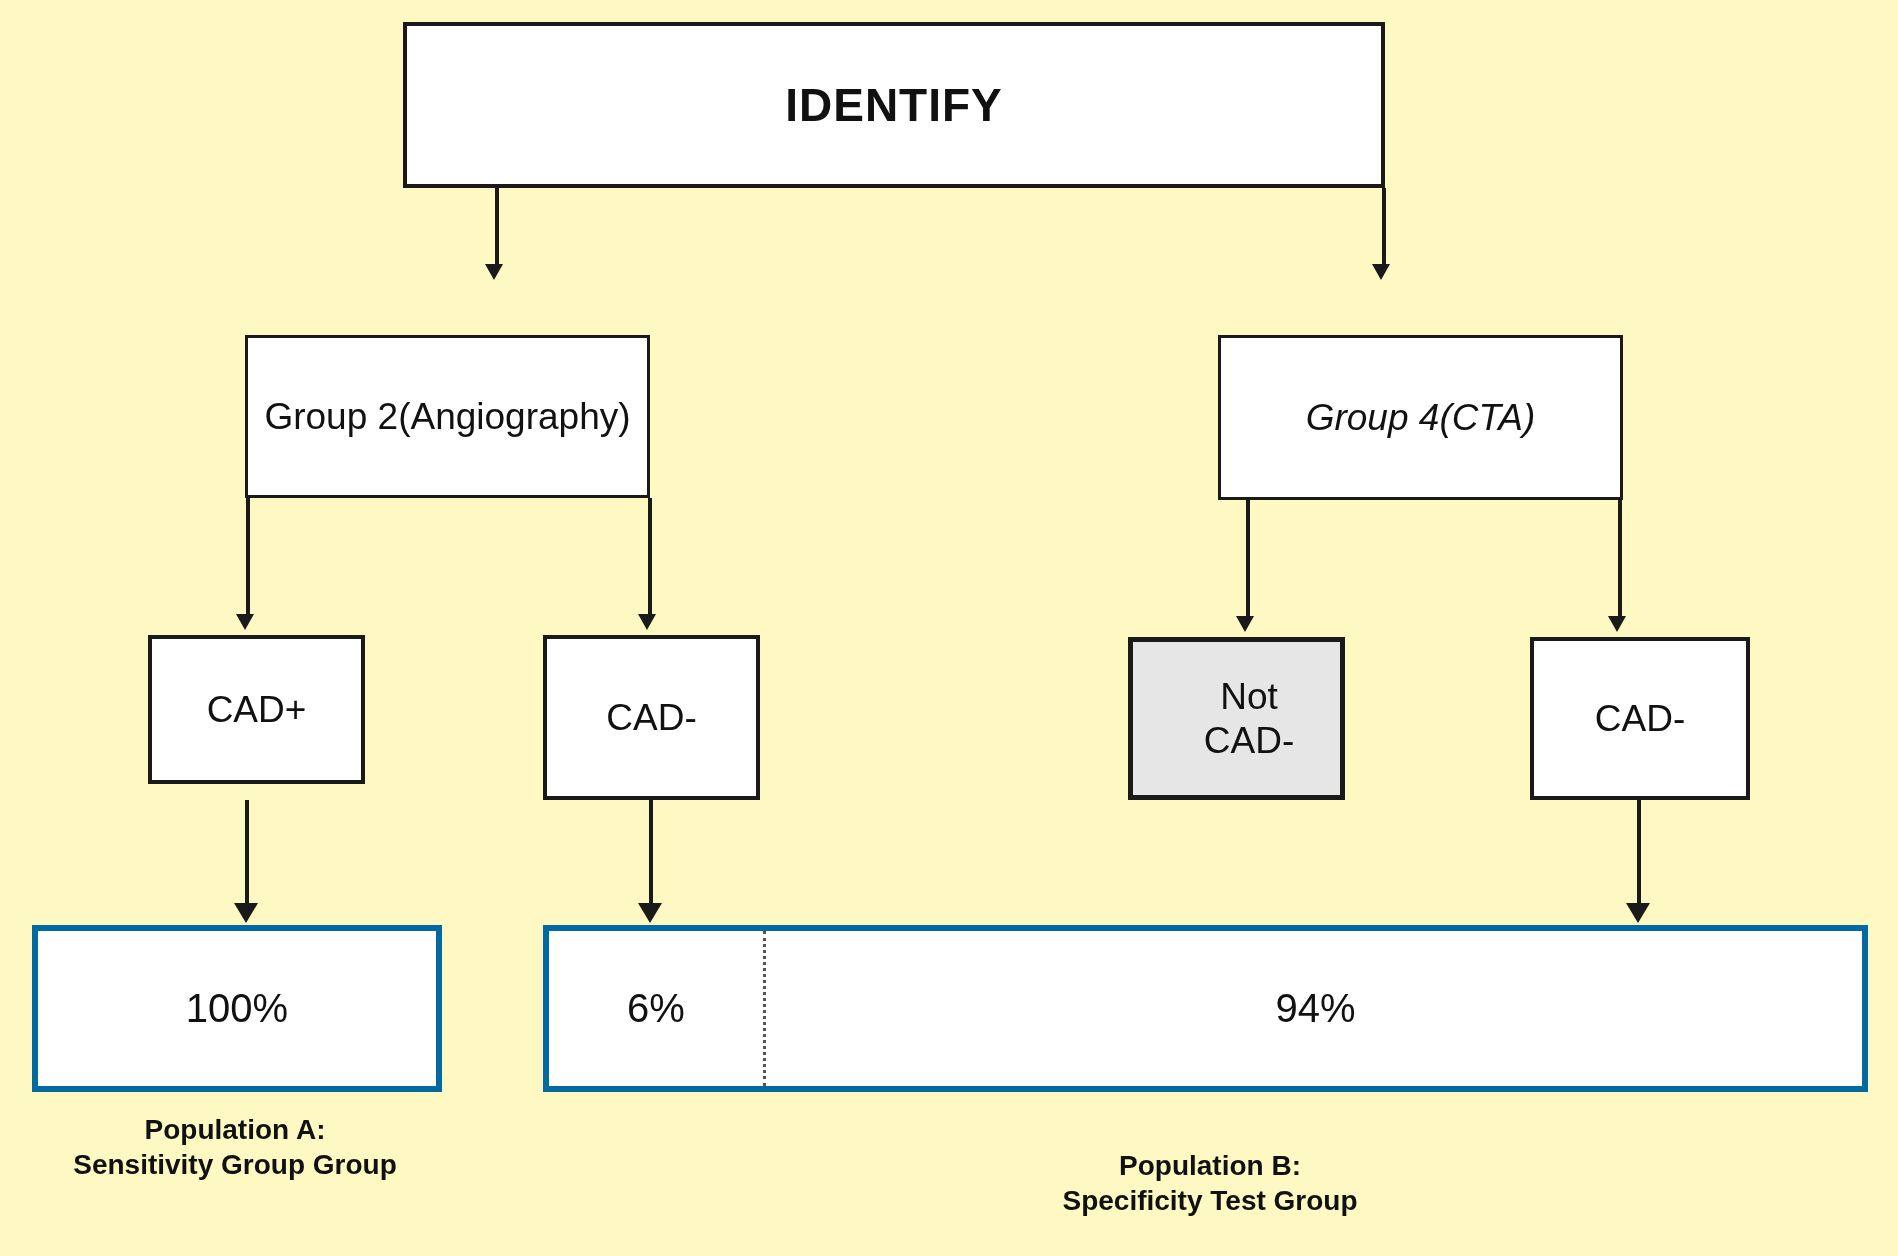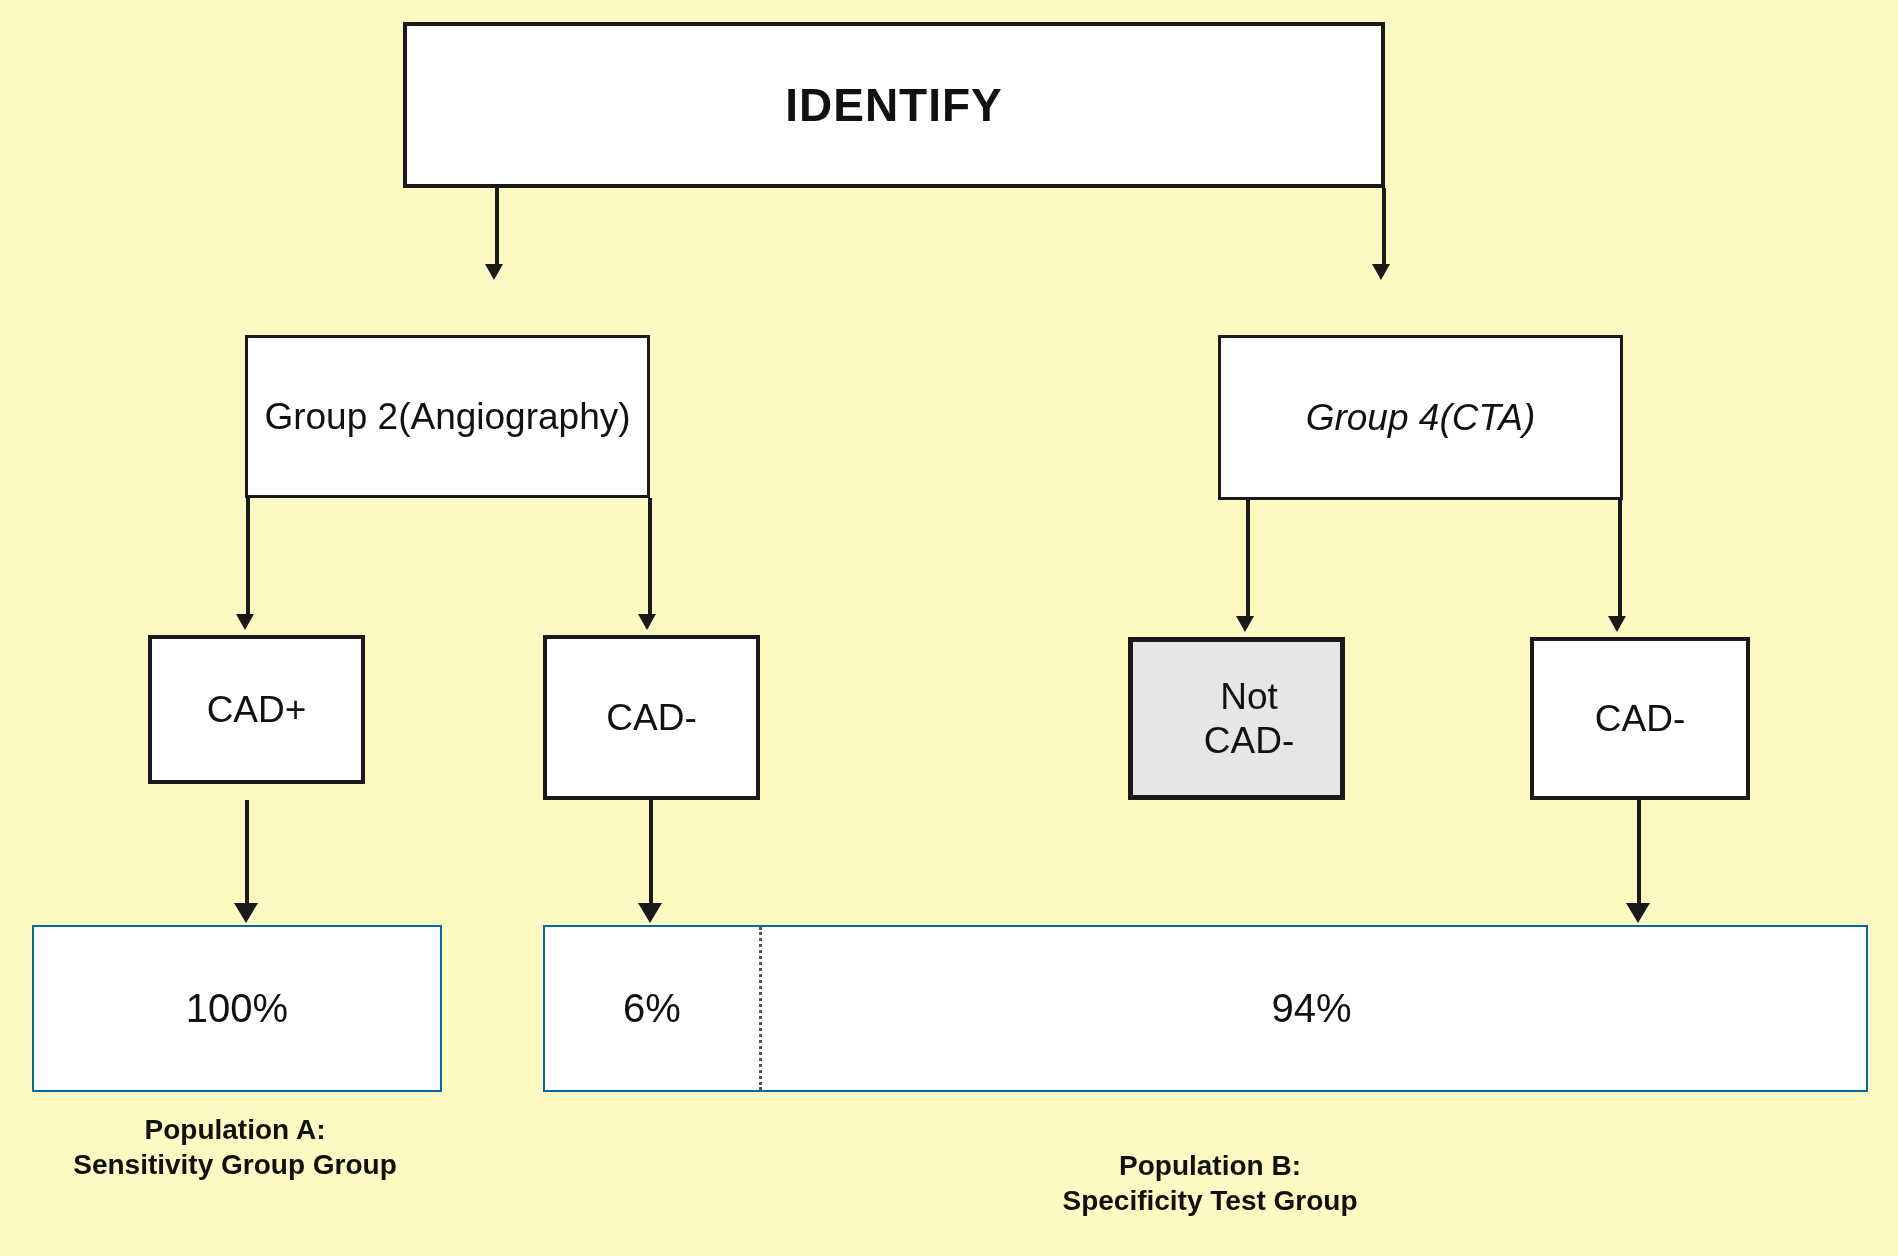--- a/index.html
+++ b/index.html
@@ -51,21 +51,21 @@
     background: #e6e6e6;
     border-width: 5px;
     padding-left: 25px;
   }
 
   
   .bar {
     position: absolute;
     box-sizing: border-box;
     background: #ffffff;
-    border: 2px solid #0369a1;
+    border: 6px solid #0369a1;
   }
   .bar .seg {
     position: absolute;
     top: 0;
     bottom: 0;
     display: flex;
     align-items: center;
     justify-content: center;
     font-size: 40px;
     color: #111111;

